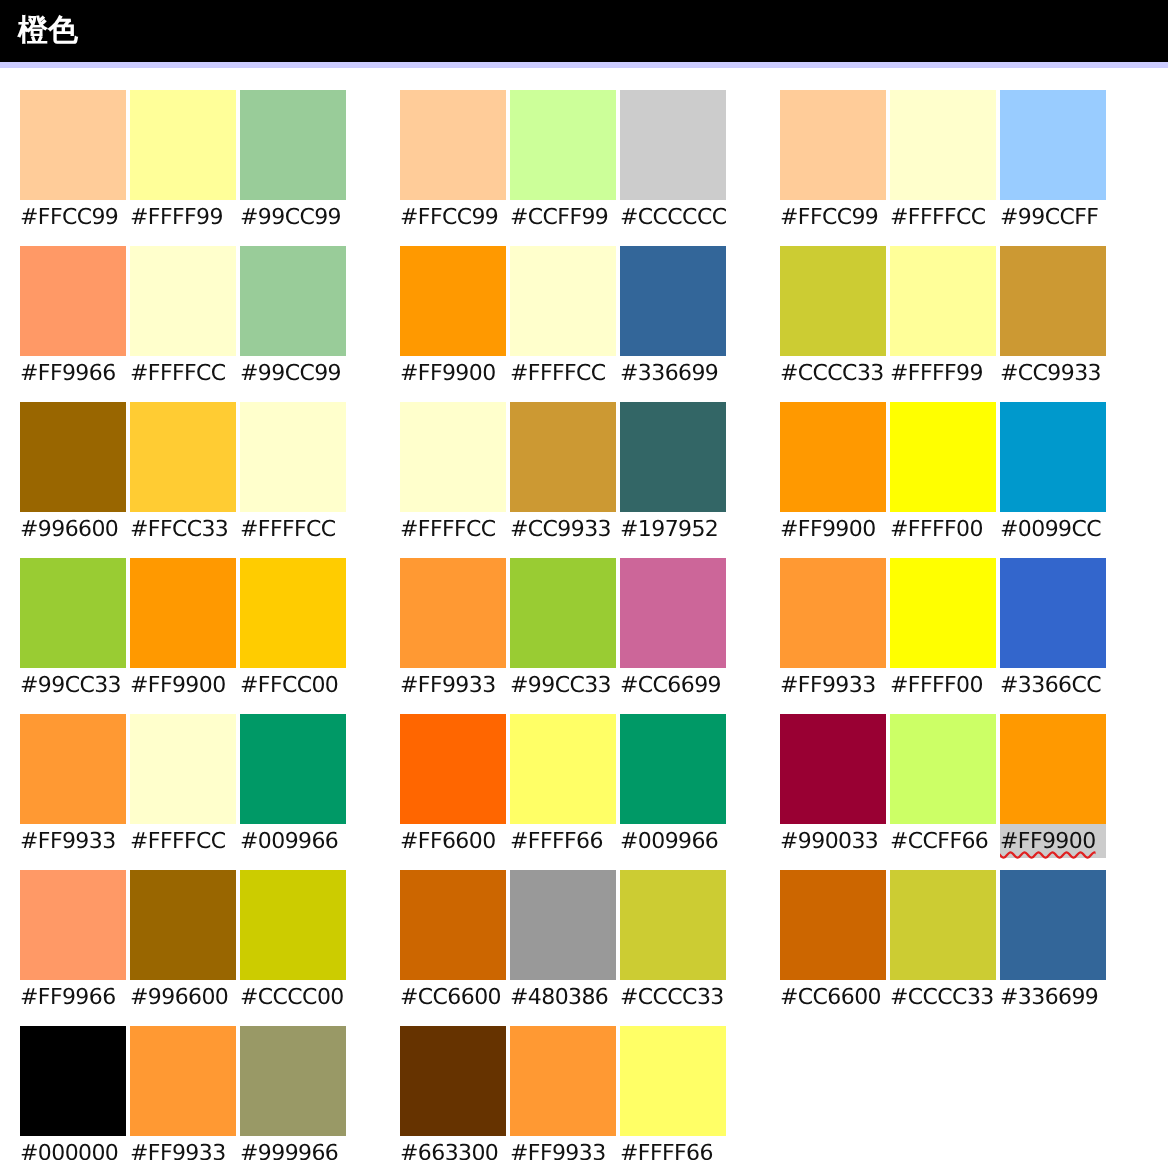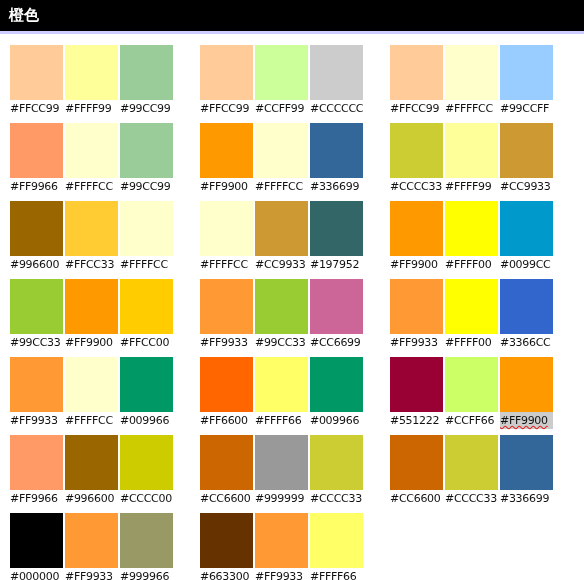--- a/index.html
+++ b/index.html
@@ -284,21 +284,21 @@
           <div class="swatch-label">#009966</div>
         </div>
       </div>
       <div class="swatch-group">
         <div class="swatch-strip">
           <div class="swatch-cell" style="background: rgb(153, 0, 51);"></div>
           <div class="swatch-cell" style="background: rgb(204, 255, 102);"></div>
           <div class="swatch-cell" style="background: rgb(255, 153, 0);"></div>
         </div>
         <div class="label-strip">
-          <div class="swatch-label">#551222</div>
+          <div class="swatch-label">#990033</div>
           <div class="swatch-label">#CCFF66</div>
           <div class="swatch-label is-selected">#FF9900</div>
         </div>
       </div>
     </div>
     <div class="palette-row">
       <div class="swatch-group">
         <div class="swatch-strip">
           <div class="swatch-cell" style="background: rgb(255, 153, 102);"></div>
           <div class="swatch-cell" style="background: rgb(153, 102, 0);"></div>
@@ -311,21 +311,21 @@
         </div>
       </div>
       <div class="swatch-group">
         <div class="swatch-strip">
           <div class="swatch-cell" style="background: rgb(204, 102, 0);"></div>
           <div class="swatch-cell" style="background: rgb(153, 153, 153);"></div>
           <div class="swatch-cell" style="background: rgb(204, 204, 51);"></div>
         </div>
         <div class="label-strip">
           <div class="swatch-label">#CC6600</div>
-          <div class="swatch-label">#999999</div>
+          <div class="swatch-label">#480386</div>
           <div class="swatch-label">#CCCC33</div>
         </div>
       </div>
       <div class="swatch-group">
         <div class="swatch-strip">
           <div class="swatch-cell" style="background: rgb(204, 102, 0);"></div>
           <div class="swatch-cell" style="background: rgb(204, 204, 51);"></div>
           <div class="swatch-cell" style="background: rgb(51, 102, 153);"></div>
         </div>
         <div class="label-strip">

